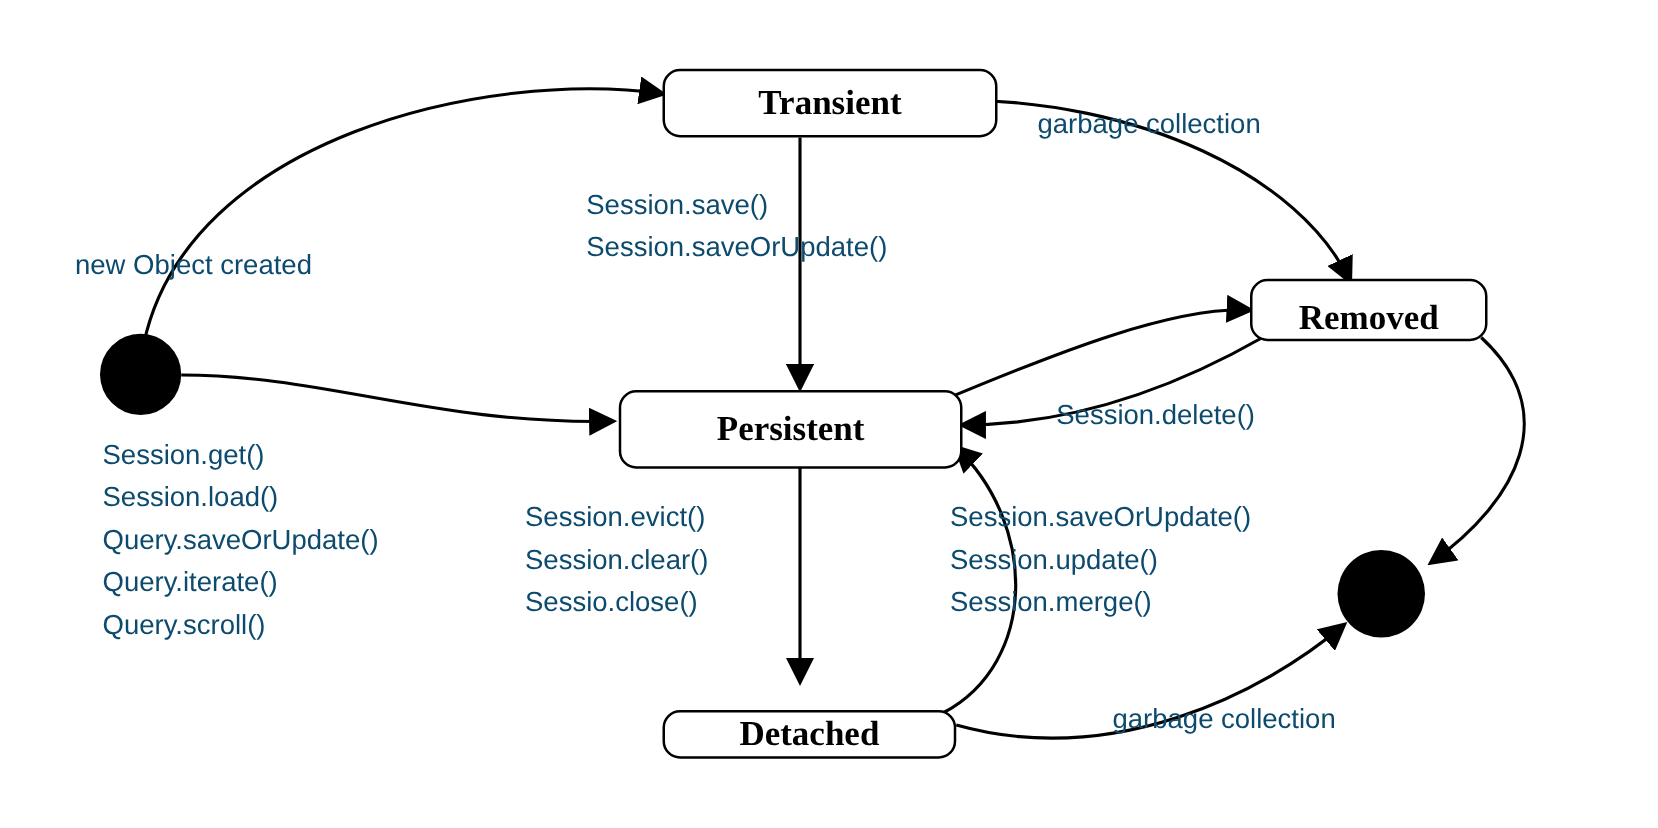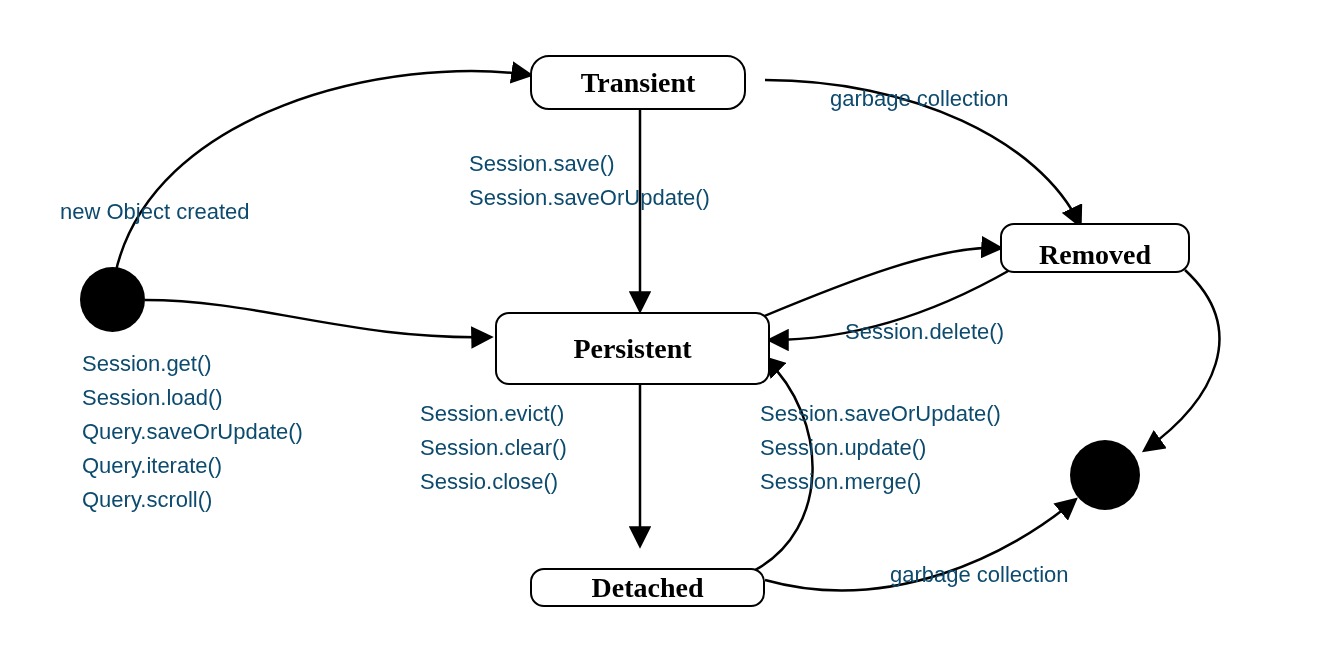--- a/index.html
+++ b/index.html
@@ -66,25 +66,25 @@
 
   <path d="M 755 570 C 830 530, 830 420, 765 358" fill="none" stroke="#000" stroke-width="2.5" marker-end="url(#arrow)"></path>
 
   <path d="M 765 580 C 890 615, 1010 555, 1075 500" fill="none" stroke="#000" stroke-width="2.5" marker-end="url(#arrow)"></path>
 </svg>
 
 <div class="initial-node" style="left:80px; top:267px; width:65px; height:65px;"></div>
 
 <div class="final-node" style="left:1070px; top:440px; width:70px; height:70px;"></div>
 
-<div class="state-box" style="left:530px; top:55px; width:216px; height:55px;border-radius:19px;">
+<div class="state-box" style="left:530px; top:55px; width:268px; height:55px;">
   <span>Transient</span>
 </div>
 
-<div class="state-box" style="left:495px; top:312px; width:275px; height:73px;">
+<div class="state-box" style="left:495px; top:312px; width:275px; height:63px;">
   <span>Persistent</span>
 </div>
 
 <div class="state-box" style="left:530px; top:568px; width:235px; height:39px;">
   <span>Detached</span>
 </div>
 
 <div class="state-box" style="left:1000px; top:223px; width:190px; height:50px;align-items:flex-end;">
   <span>Removed</span>
 </div>

